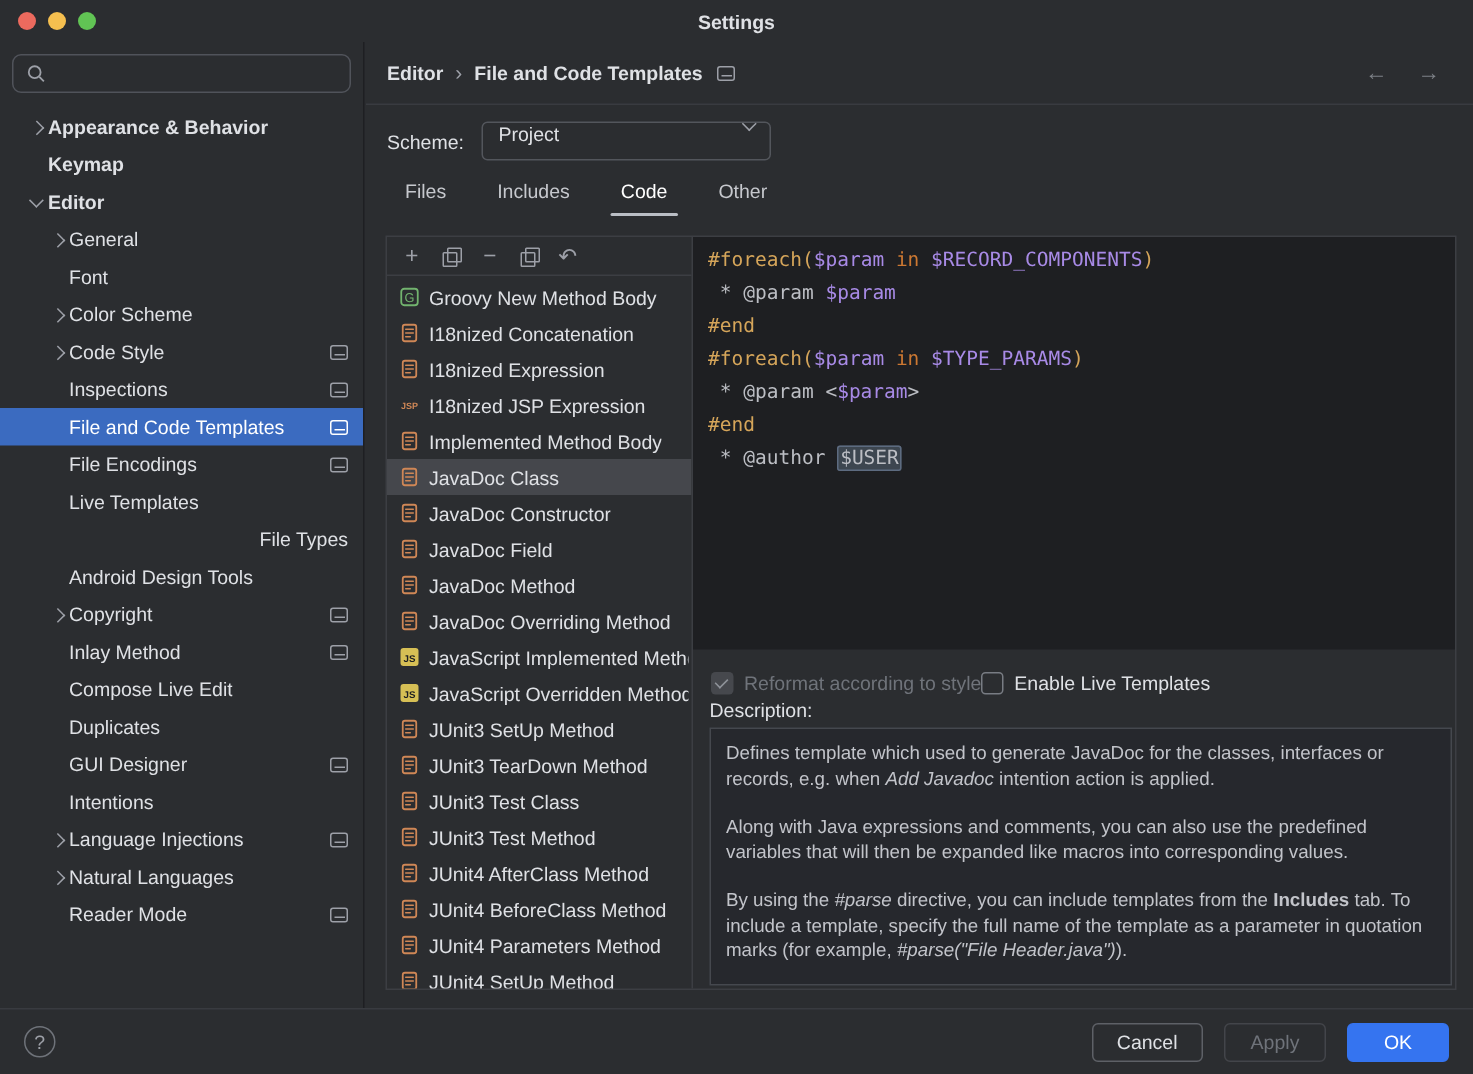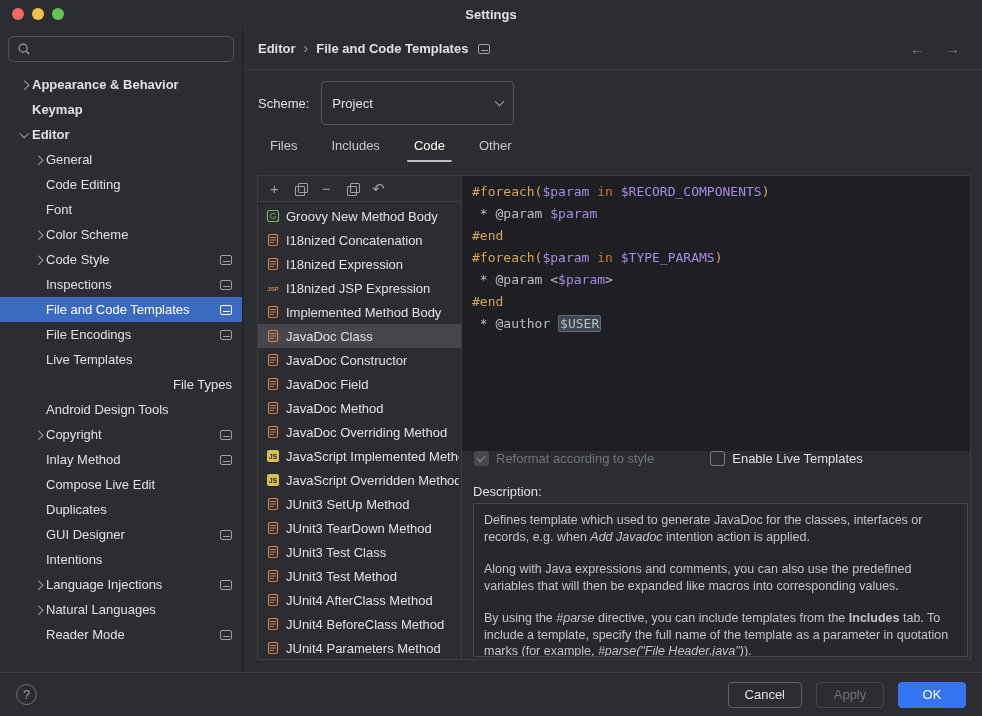--- a/index.html
+++ b/index.html
@@ -35,21 +35,21 @@
   .header-row{height:42px;flex:none;display:flex;align-items:center;padding:0 14px;border-bottom:1px solid #393b40}
   .breadcrumb{display:flex;align-items:center;gap:8px}
   .crumb{font-weight:bold;color:#dfe1e5}
   .crumb-sep{color:#9da0a8;font-size:14px;margin-top:-2px}
   .crumb-icon{margin-left:2px}
   .nav-arrows{margin-left:auto;display:flex;gap:20px;padding-right:8px}
   .nav-arrow{color:#7d8187;font-size:15px}
 
   .scheme-row{flex:none;display:flex;align-items:center;padding:11px 14px 3px;gap:12px}
   .scheme-label{color:#dfe1e5}
-  .scheme-select{width:193px;height:44px;border:1px solid #53565c;border-radius:4px;display:flex;align-items:center;justify-content:space-between;padding:0 10px;background:#2b2d30;cursor:default}
+  .scheme-select{width:193px;height:26px;border:1px solid #53565c;border-radius:4px;display:flex;justify-content:space-between;padding:0 10px;background:#2b2d30;cursor:default}
   .dd-chevron{width:7px;height:7px;border-right:1.5px solid #9da0a8;border-bottom:1.5px solid #9da0a8;transform:rotate(45deg);margin-top:-3px}
 
   .tabs{flex:none;display:flex;padding:4px 0 0 13px;gap:8px}
   .tab{padding:6px 13px 9px;color:#c6c8cd;position:relative;cursor:default}
   .tab.selected{color:#ffffff}
   .tab.selected::after{content:"";position:absolute;left:6px;right:6px;bottom:0;height:2px;background:#babec5;border-radius:1px}
 
   
   .split{flex:1;display:flex;margin:13px 11px 12px 13px;border:1px solid #3c3e43;min-height:0;background:#2b2d30}
   .list-col{width:204px;flex:none;border-right:1px solid #3c3e43;display:flex;flex-direction:column;min-height:0}
@@ -65,21 +65,21 @@
   .tpl-label{color:#dfe1e5;overflow:hidden}
 
   .right-col{flex:1;display:flex;flex-direction:column;min-width:0;min-height:0}
   .editor{flex:none;height:275px;background:#1e1f22;padding:5px 10px;font-family:"DejaVu Sans Mono",monospace;font-size:13px;line-height:22px;overflow:hidden;white-space:pre}
   .c-d{color:#d5a55a}
   .c-k{color:#cc7832}
   .c-v{color:#a88ae6}
   .c-t{color:#bcbec4}
   .c-h{color:#bcbec4;background:#3d4650;border:1px solid #5d6b80;border-radius:2px;padding:0 1px}
 
-  .opts-row{height:30px;flex:none;display:flex;align-items:flex-start;padding:0 12px;gap:56px}
+  .opts-row{height:30px;flex:none;display:flex;align-items:flex-end;padding:0 12px;}
   .opt{display:flex;align-items:center;gap:7px;cursor:default}
   .opt.disabled{color:#6f737a}
   .cb{width:15px;height:15px;border-radius:3px;position:relative;flex:none}
   .cb.checked{background:#46484d}
   .cb.checked::after{content:"";position:absolute;left:3px;top:3.5px;width:7px;height:4px;border-left:1.8px solid #8f939a;border-bottom:1.8px solid #8f939a;transform:rotate(-45deg)}
   .cb.empty{border:1px solid #787c83;background:transparent}
 
   .desc-label{flex:none;padding:3px 0 4px 11px;color:#dfe1e5}
   .desc-box{flex:1;margin:0 2px 2px 11px;border:1px solid #45484e;background:#26282d;padding:8px 10px;overflow:hidden;color:#c2c4ca;font-size:12.5px;line-height:16.5px}
   .desc-p{margin:0 0 16px}
@@ -127,24 +127,20 @@
           <span class="chev"></span>
           <span class="tree-label">Keymap</span>
         </div>
         <div class="tree-row top" style="padding-left: 16px;">
           <span class="chev has down"></span>
           <span class="tree-label">Editor</span>
         </div>
         <div class="tree-row" style="padding-left: 30px;">
           <span class="chev has"></span>
           <span class="tree-label">General</span>
-        </div>
-        <div class="tree-row" style="padding-left: 30px;">
-          <span class="chev"></span>
-          <span class="tree-label">Code Editing</span>
         </div>
         <div class="tree-row" style="padding-left: 30px;">
           <span class="chev"></span>
           <span class="tree-label">Font</span>
         </div>
         <div class="tree-row" style="padding-left: 30px;">
           <span class="chev has"></span>
           <span class="tree-label">Color Scheme</span>
         </div>
         <div class="tree-row" style="padding-left: 30px;">

